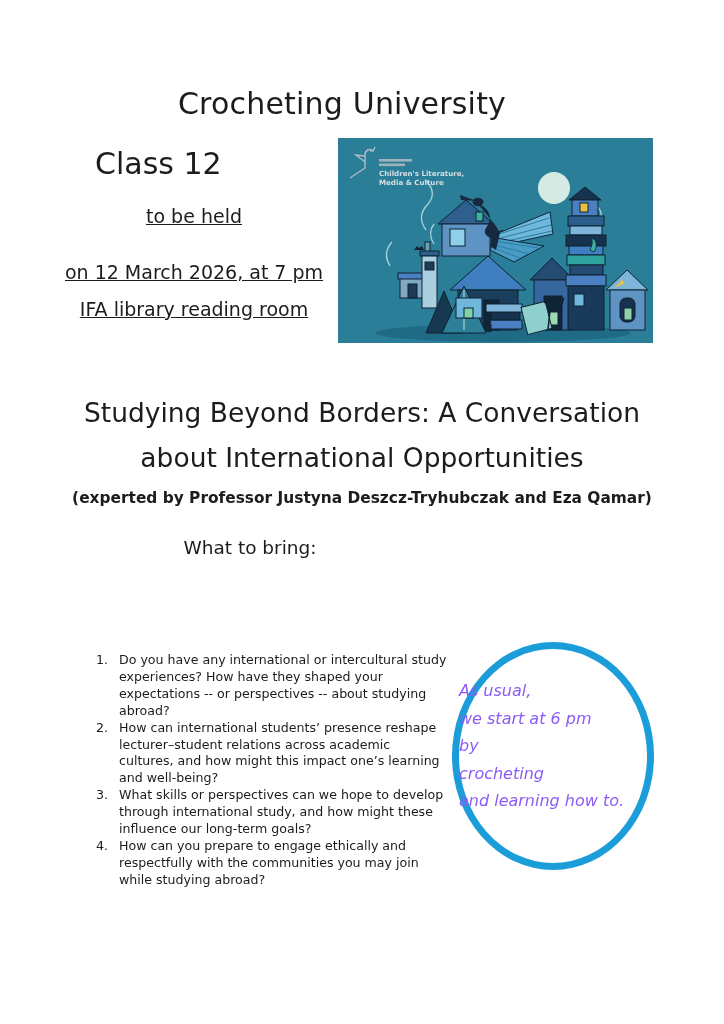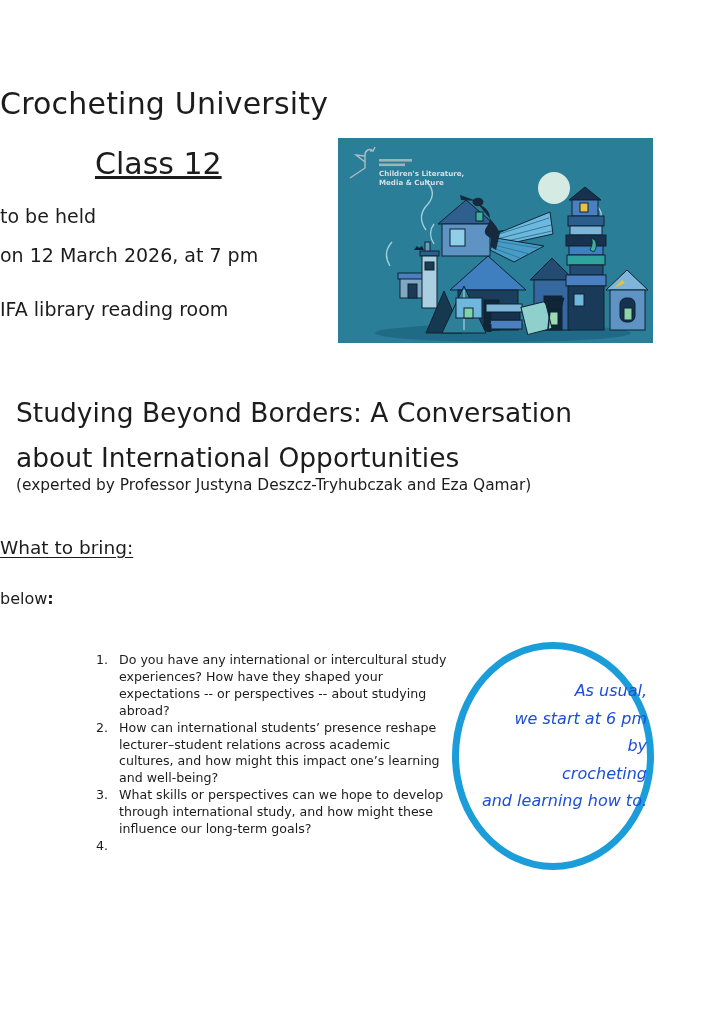--- a/index.html
+++ b/index.html
@@ -2,48 +2,48 @@
 <html><head>
 <meta charset="utf-8">
 <style>
   html,body{margin:0;padding:0;}
   body{
     width:724px;height:1024px;background:#ffffff;position:relative;
     font-family:"DejaVu Sans","Liberation Sans",sans-serif;color:#1c1c1c;
     overflow:hidden;
   }
   .abs{position:absolute;}
-  .center{text-align:left;}
+  .center{text-align:center;}
 
   .main-title{left:0;top:86px;width:684px;font-size:30px;letter-spacing:.2px;}
-  .class-heading{left:95px;top:146px;font-size:30px;text-decoration:underline;}
-  .sub-line{left:0;width:388px;font-size:19px;}
+  .class-heading{left:95px;top:146px;font-size:30px;}
+  .sub-line{left:0;width:388px;font-size:19px;text-decoration:underline;}
   .sub-held{top:205px;}
-  .sub-date{top:244px;}
+  .sub-date{top:261px;}
   .sub-loc{top:298px;}
 
   .illustration{left:338px;top:138px;width:315px;height:205px;display:block;}
 
   .event-title{left:16px;top:390px;width:692px;font-size:26.5px;
     line-height:45px;white-space:pre-line;}
-  .byline{left:16px;top:476px;width:692px;font-size:15.4px;}
+  .byline{left:16px;top:489px;width:692px;font-size:15.4px;font-weight:bold;}
   .bring-heading{left:0;top:537px;width:500px;font-size:18.5px;
-    text-decoration:underline;text-underline-offset:3px;}
+    text-underline-offset:3px;}
   .intro{left:0;top:586px;width:490px;font-size:16px;line-height:26px;}
   .intro .bold-colon{font-weight:bold;}
 
   .questions{left:96px;top:652px;width:356px;font-size:12.6px;line-height:16.9px;}
   .q-item{display:flex;align-items:flex-start;}
   .q-num{flex:0 0 23px;}
   .q-text{white-space:pre-line;}
 
   .badge-circle{left:452px;top:642px;width:202px;height:228px;box-sizing:border-box;
     border:7px solid #1B9DD9;border-radius:50%;}
-  .badge-text{position:absolute;left:0;top:28px;width:188px;text-align:right;
-    font-style:italic;font-size:16px;line-height:27.5px;white-space:pre-line;color:#1d4ed8;}
+  .badge-text{position:absolute;left:0;top:28px;width:188px;text-align:left;
+    font-style:italic;font-size:16px;line-height:27.5px;white-space:pre-line;color:#8b5cf6;}
 
   svg text{font-family:"DejaVu Sans","Liberation Sans",sans-serif;}
 </style>
 </head>
 <body>
 
 <div class="abs center main-title">Crocheting University</div>
 
 <div class="abs class-heading">Class 12</div>
 <div class="abs center sub-line sub-held">to be held</div>
@@ -157,21 +157,20 @@
     <text x="41" y="47" font-size="7.1" font-weight="bold" fill="#D6DEE1">Media &amp; Culture</text>
   </g>
 </svg>
 
 <div class="abs center event-title">Studying Beyond Borders: A Conversation
 about International Opportunities</div>
 <div class="abs center byline">(experted by Professor Justyna Deszcz-Tryhubczak and Eza Qamar)</div>
 <div class="abs center bring-heading">What to bring:</div>
 
 <div class="abs center intro">
-  <div><span>below</span><span class="bold-colon">:</span></div>
 </div>
 
 <div class="abs questions">
   <div class="q-item">
     <span class="q-num">1.</span>
     <span class="q-text">Do you have any international or intercultural study
 experiences? How have they shaped your
 expectations -- or perspectives -- about studying
 abroad?</span>
   </div>
@@ -183,20 +182,23 @@
 and well-being?</span>
   </div>
   <div class="q-item">
     <span class="q-num">3.</span>
     <span class="q-text">What skills or perspectives can we hope to develop
 through international study, and how might these
 influence our long-term goals?</span>
   </div>
   <div class="q-item">
     <span class="q-num">4.</span>
+    <span class="q-text">How can you prepare to engage ethically and
+respectfully with the communities you may join
+while studying abroad?</span>
   </div>
 </div>
 
 <div class="abs badge-circle" style="border-color: rgb(27, 157, 217);">
   <div class="badge-text">As usual,
 we start at 6 pm
 by
 crocheting
 and learning how to.</div>
 </div>

